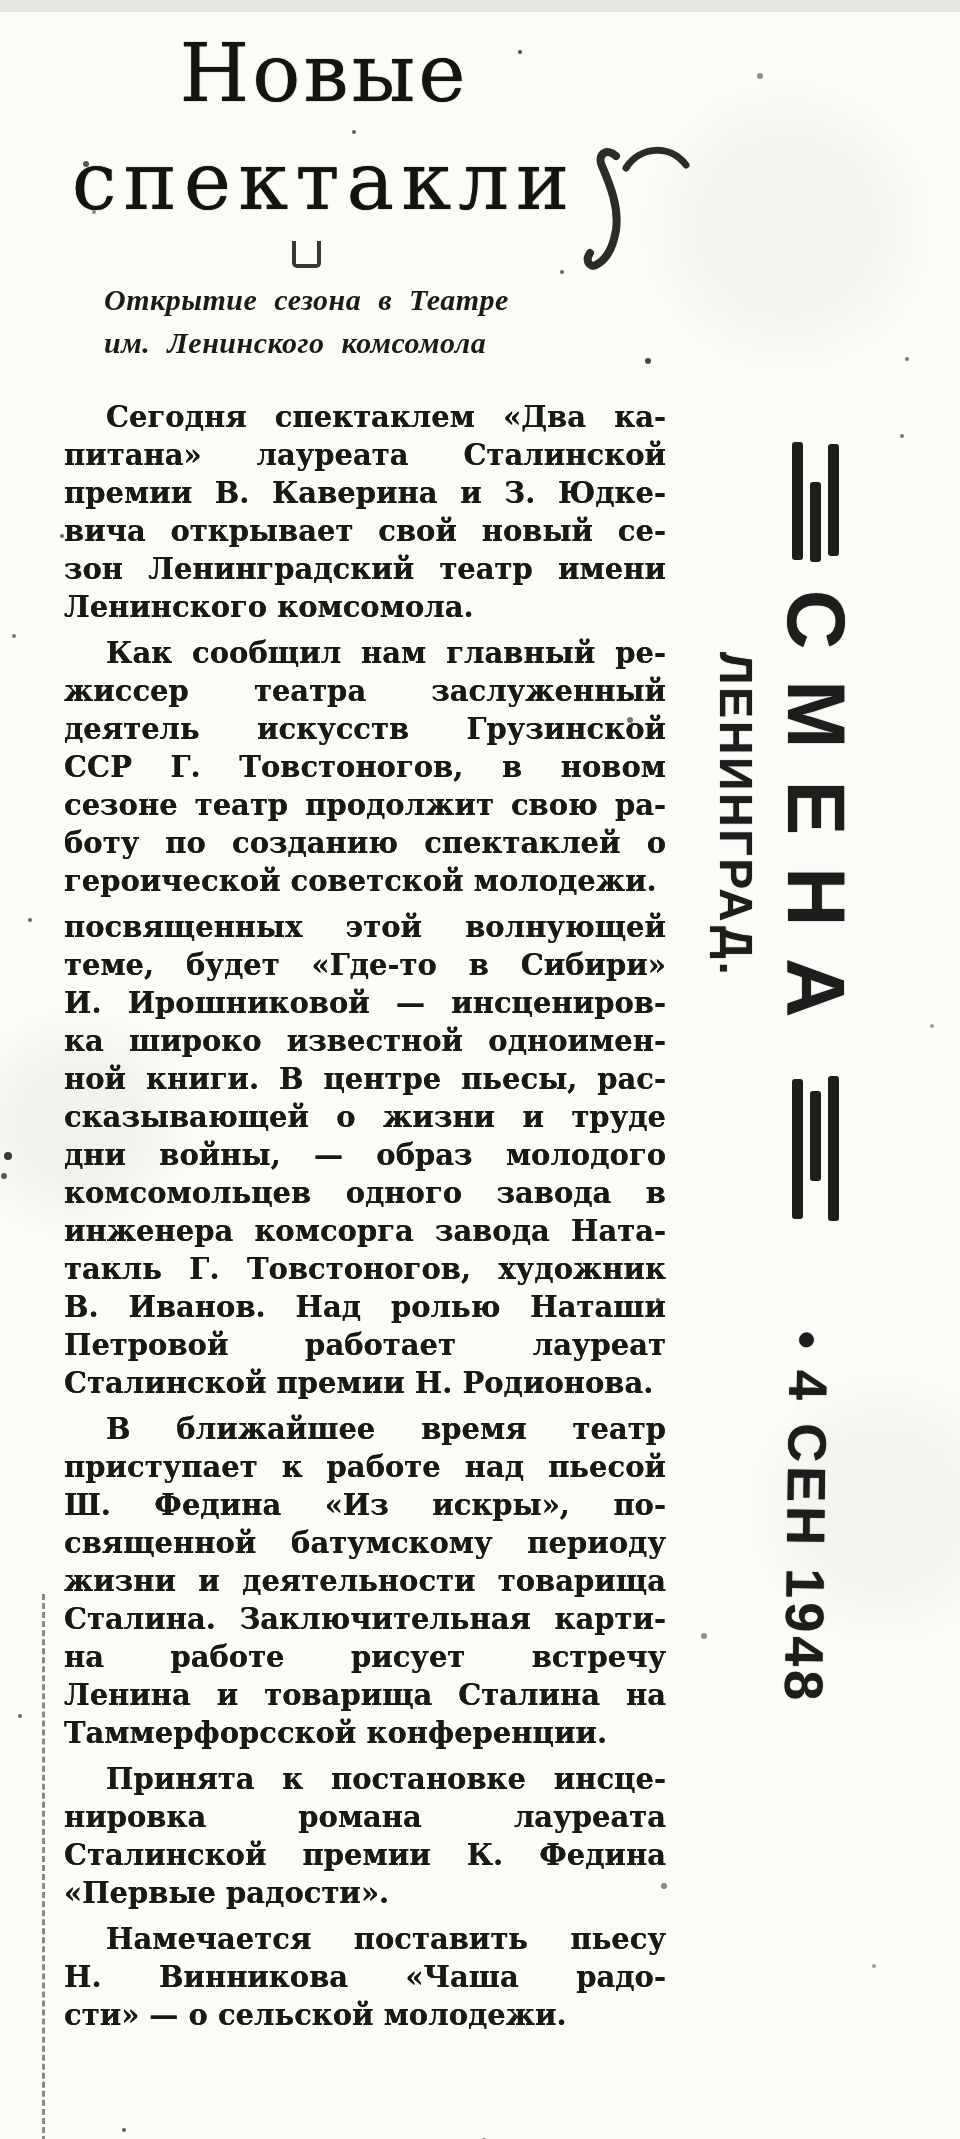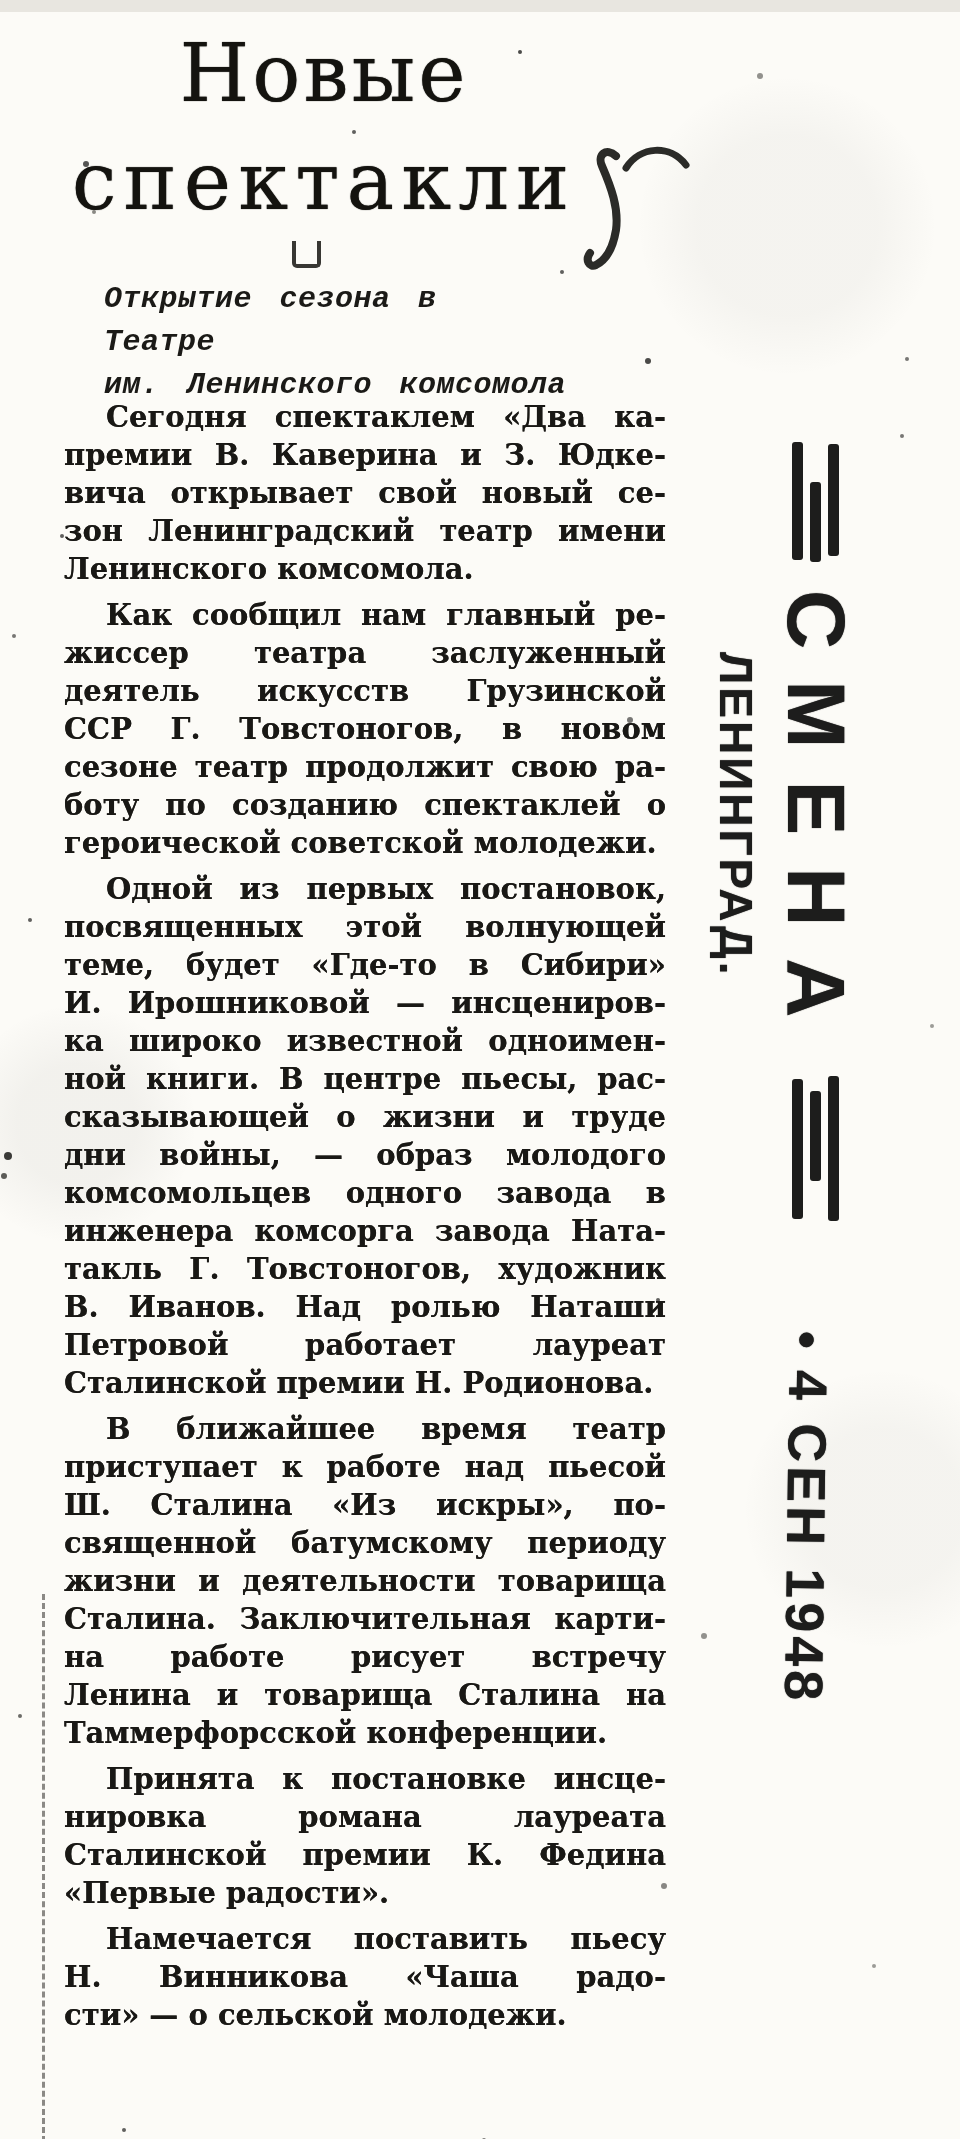--- a/index.html
+++ b/index.html
@@ -59,21 +59,21 @@
     border-radius: 0 0 5px 5px;
     opacity: 0.9;
   }
 
   
   .subtitle {
     position: absolute;
     left: 104px;
     top: 266px;
     width: 470px;
-    font-family: Liberation Mono, monospace;
+    font-family: Liberation Serif, serif;
     font-style: italic;
     font-weight: 700;
     font-size: 30px;
     line-height: 43px;
     letter-spacing: 0.5px;
     word-spacing: 9px;
     color: #1b1a17;
   }
 
   
@@ -219,54 +219,54 @@
   <div class="section-mark"></div>
 
   <div class="subtitle">
     <div>Открытие сезона в Театре</div>
     <div>им. Ленинского комсомола</div>
   </div>
 
   <div class="body-col" id="article-body">
       <div class="para">
         <div class="line first">Сегодня спектаклем «Два ка-</div>
+        <div class="line">питана» лауреата Сталинской</div>
         <div class="line">премии В. Каверина и З. Юдке-</div>
         <div class="line">вича открывает свой новый се-</div>
         <div class="line">зон Ленинградский театр имени</div>
         <div class="line plast">Ленинского комсомола.</div>
       </div>
       <div class="para">
         <div class="line first">Как сообщил нам главный ре-</div>
         <div class="line">жиссер театра заслуженный</div>
         <div class="line">деятель искусств Грузинской</div>
         <div class="line">ССР Г. Товстоногов, в новом</div>
         <div class="line">сезоне театр продолжит свою ра-</div>
         <div class="line">боту по созданию спектаклей о</div>
         <div class="line plast">героической советской молодежи.</div>
       </div>
       <div class="para">
-        <div class="line first">Одной из первых постановок,</div>
         <div class="line">посвященных этой волнующей</div>
         <div class="line">теме, будет «Где-то в Сибири»</div>
         <div class="line">И. Ирошниковой — инсцениров-</div>
         <div class="line">ка широко известной одноимен-</div>
         <div class="line">ной книги. В центре пьесы, рас-</div>
         <div class="line">сказывающей о жизни и труде</div>
         <div class="line">дни войны, — образ молодого</div>
         <div class="line">комсомольцев одного завода в</div>
         <div class="line">инженера комсорга завода Ната-</div>
         <div class="line">такль Г. Товстоногов, художник</div>
         <div class="line">В. Иванов. Над ролью Наташи</div>
         <div class="line">Петровой работает лауреат</div>
         <div class="line plast">Сталинской премии Н. Родионова.</div>
       </div>
       <div class="para">
         <div class="line first">В ближайшее время театр</div>
         <div class="line">приступает к работе над пьесой</div>
-        <div class="line">Ш. Сталина «Из искры», по-</div>
+        <div class="line">Ш. Федина «Из искры», по-</div>
         <div class="line">священной батумскому периоду</div>
         <div class="line">жизни и деятельности товарища</div>
         <div class="line">Сталина. Заключительная карти-</div>
         <div class="line">на работе рисует встречу</div>
         <div class="line">Ленина и товарища Сталина на</div>
         <div class="line plast">Таммерфорсской конференции.</div>
       </div>
       <div class="para">
         <div class="line first">Принята к постановке инсце-</div>
         <div class="line">нировка романа лауреата</div>

